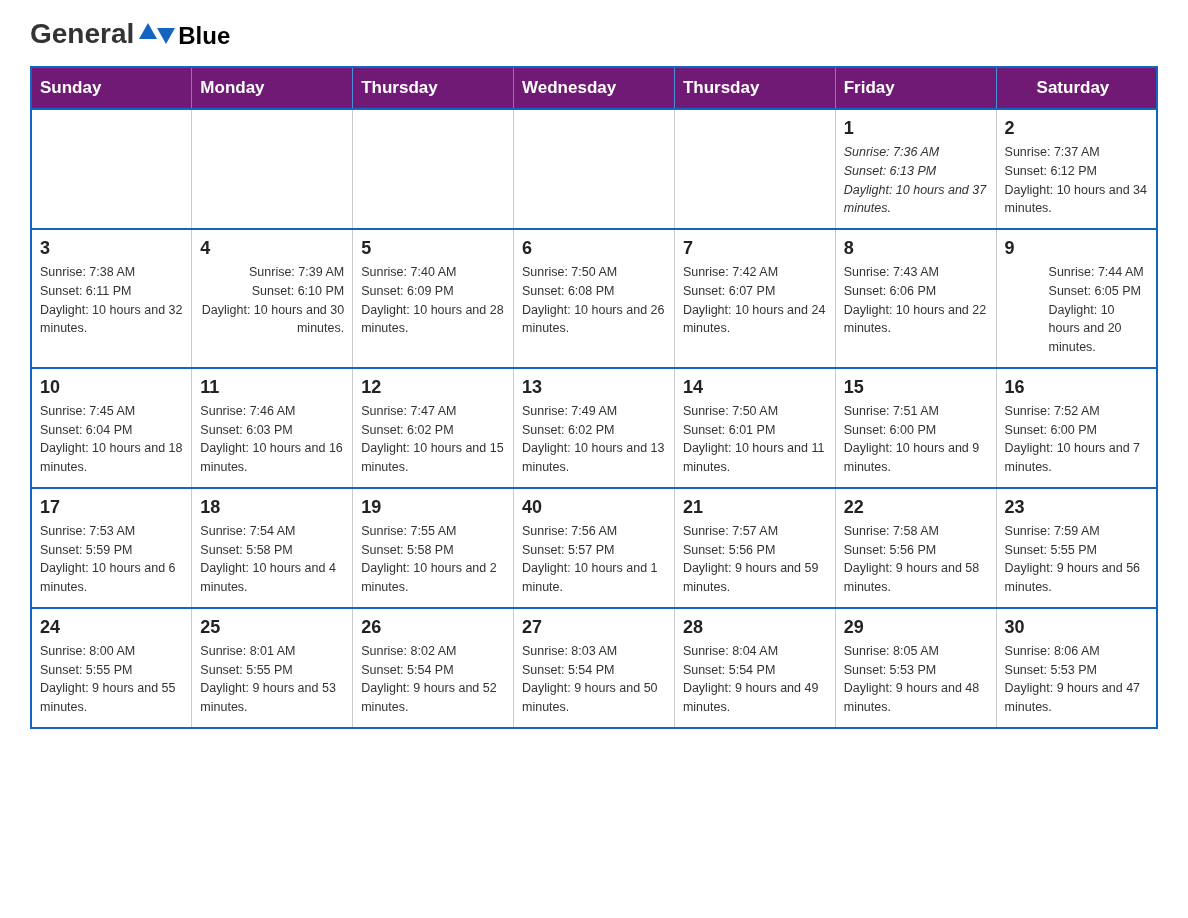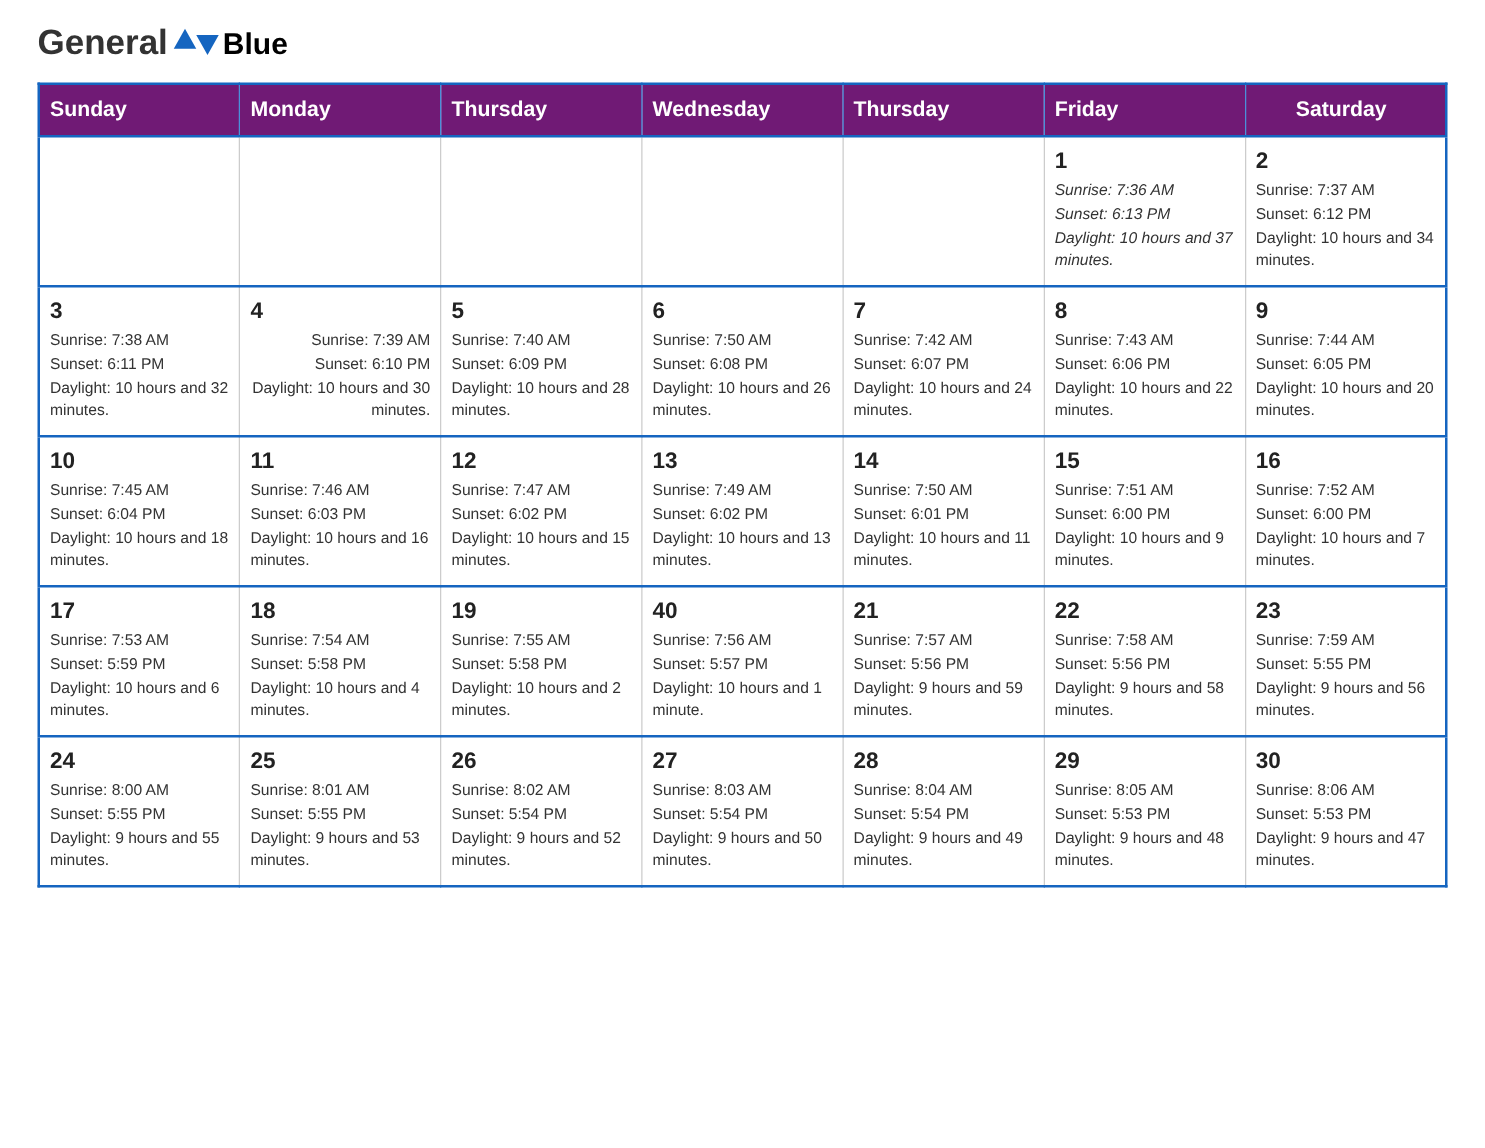--- a/index.html
+++ b/index.html
@@ -176,21 +176,21 @@
 Daylight: 10 hours and 24 minutes.</div>
         </td>
         <td>
           <span class="day-number">8</span>
           <div class="day-info" style="white-space: pre-line;">Sunrise: 7:43 AM
 Sunset: 6:06 PM
 Daylight: 10 hours and 22 minutes.</div>
         </td>
         <td>
           <span class="day-number">9</span>
-          <div class="day-info" style="white-space: pre-line;">Sunrise: 7:44 AM
+          <div class="day-info" style="white-space: pre-line; margin-left: 44px;">Sunrise: 7:44 AM
 Sunset: 6:05 PM
 Daylight: 10 hours and 20 minutes.</div>
         </td>
       </tr>
       <tr>
         <td>
           <span class="day-number">10</span>
           <div class="day-info" style="white-space: pre-line;">Sunrise: 7:45 AM
 Sunset: 6:04 PM
 Daylight: 10 hours and 18 minutes.</div>

